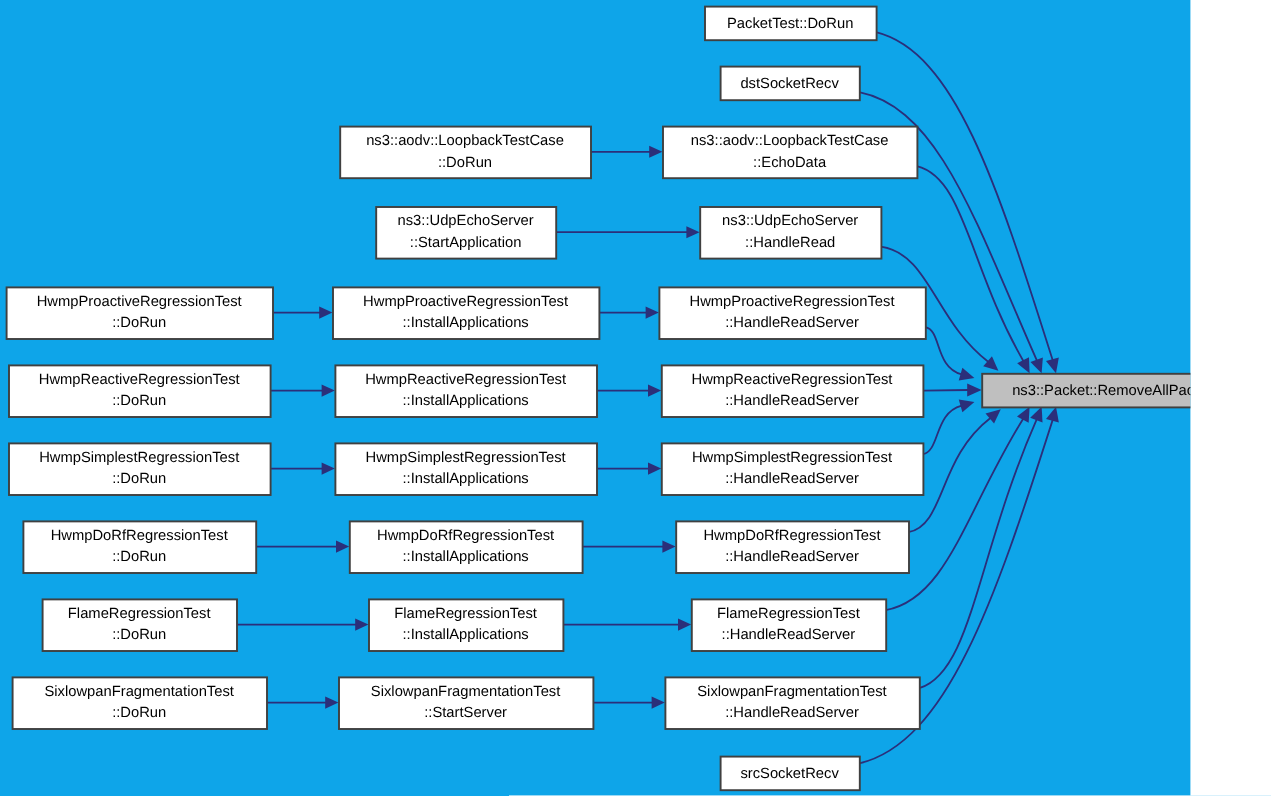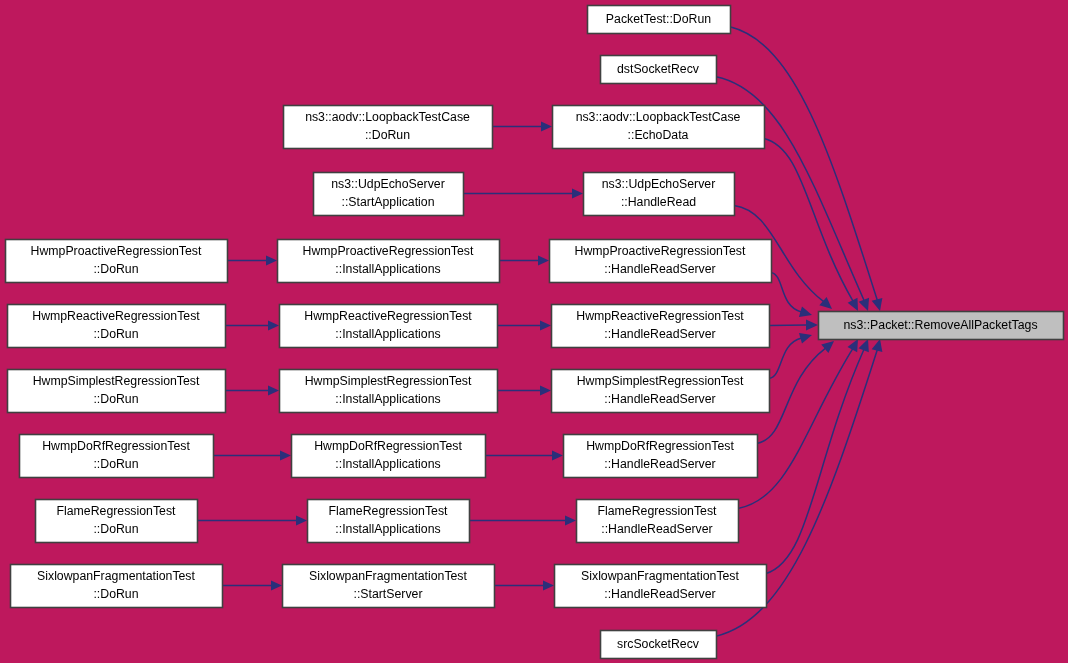--- a/index.html
+++ b/index.html
@@ -2,23 +2,23 @@
 <html><head>
 <meta charset="utf-8">
 <style>
   html, body {
     margin: 0;
     padding: 0;
     background: #ffffff;
   }
   #canvas-wrap {
     position: relative;
-    width: 1068px;
+    width: 992px;
     height: 663px;
-    background: #be185d;
+    background: #0ea5e9;
     overflow: hidden;
     font-family: "Liberation Sans", sans-serif;
   }
   svg#graph {
     display: block;
     width: 1068px;
     height: 663px;
   }
   .node-box {
     fill: #ffffff;

